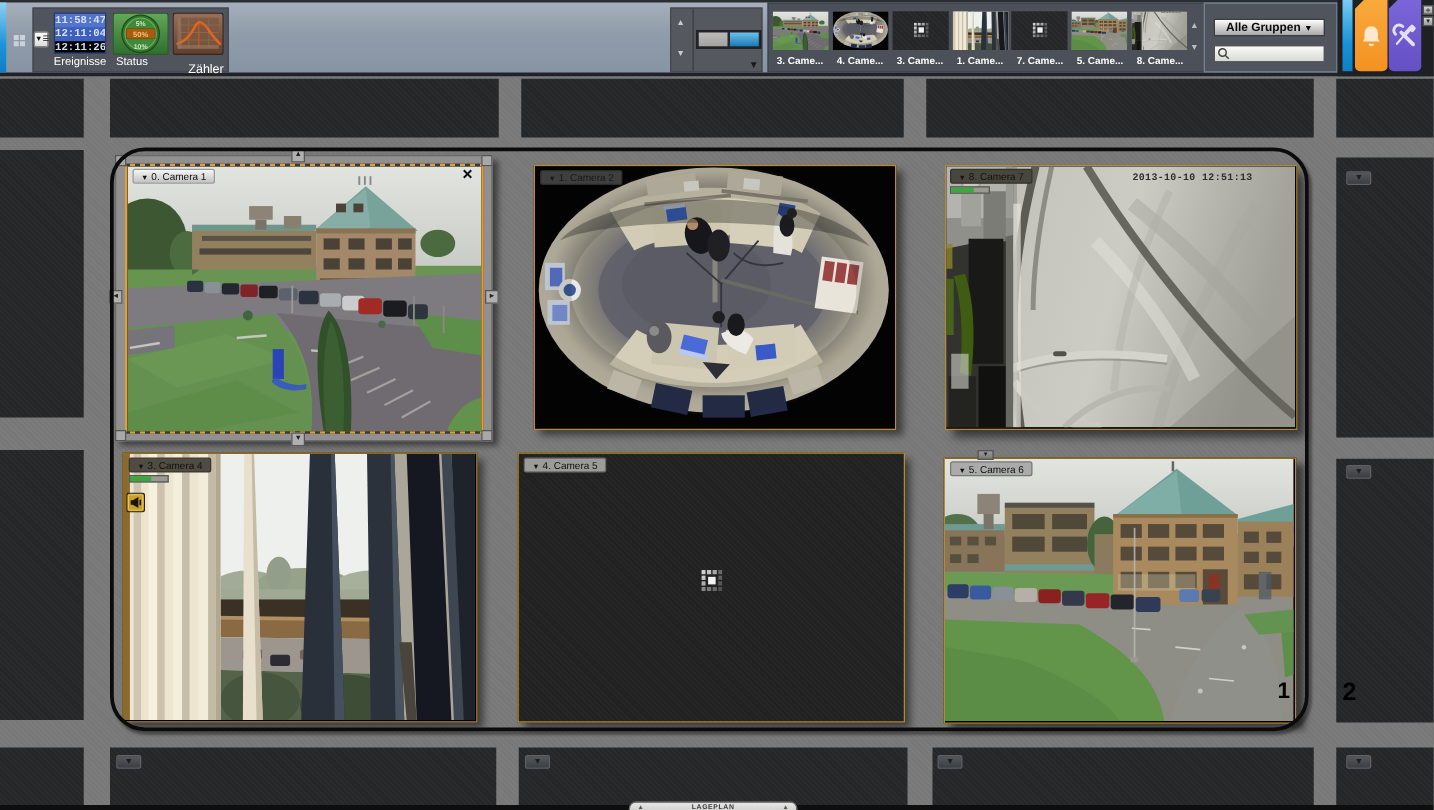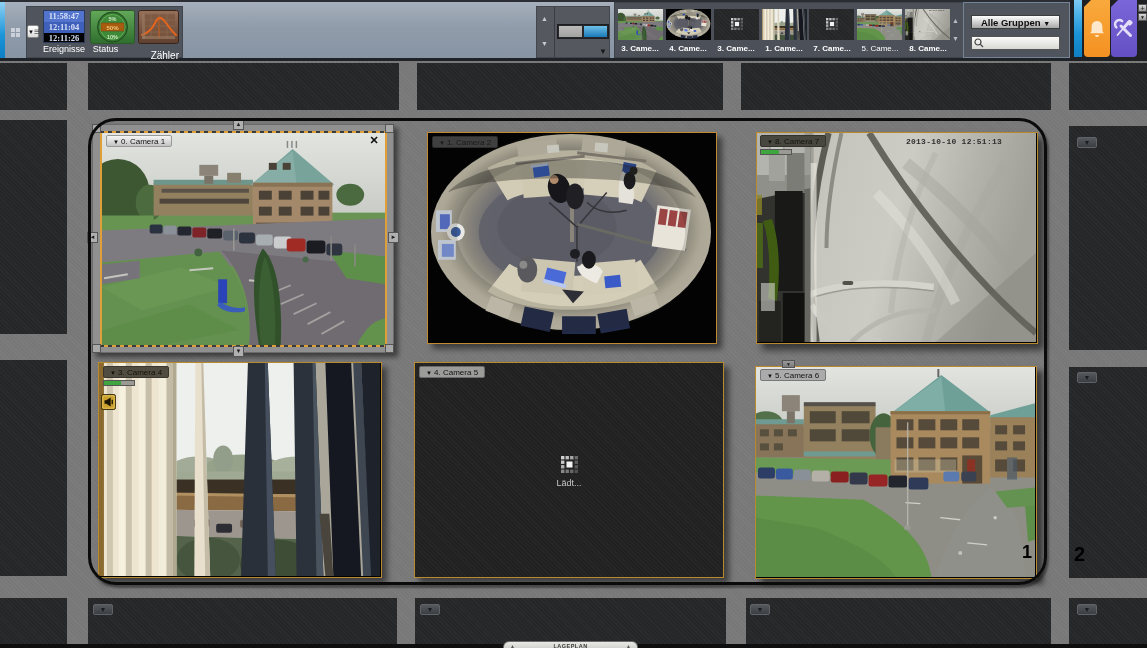--- a/index.html
+++ b/index.html
@@ -20,21 +20,21 @@
 
   <div class="abs" id="toolbar" style="left:0;top:0;width:1147px;height:61px;background:linear-gradient(#2a2d31,#1f2226);">
     <div class="abs" style="left:0;top:2px;width:1070px;height:56px;background:linear-gradient(#a6afbb,#909caa 45%,#8794a4);"></div>
     <div class="abs" style="left:0;top:2px;width:5px;height:56px;background:linear-gradient(#8ed0f2,#1a94da 60%,#0d7fc4);"></div>
 
     <div class="abs" style="left:11px;top:28px;width:4px;height:4px;background:#ccd1d9;box-shadow:5px 0 #ccd1d9,0 5px #ccd1d9,5px 5px #ccd1d9;"></div>
 
     <div class="abs" style="left:26px;top:6px;width:157px;height:52px;background:#50555d;border:1px solid #41454c;"></div>
     <div class="abs" style="left:27px;top:25px;width:12px;height:13px;background:linear-gradient(#fff,#dcdcdc);border:1px solid #888;border-radius:2px;font-size:6px;color:#111;line-height:13px;text-align:center;">▼☰</div>
 
-    <div class="abs" style="left:43px;top:10px;width:42px;height:33px;border:1px solid #2a3a5a;background:#3c5cb4;overflow:hidden;font-family:Liberation Serif, serif;font-size:8.5px;font-weight:bold;color:#d5e0f8;text-align:center;">
+    <div class="abs" style="left:43px;top:10px;width:42px;height:33px;border:1px solid #2a3a5a;background:#3c5cb4;overflow:hidden;font-family:Liberation Mono, monospace;font-size:8.5px;font-weight:bold;color:#d5e0f8;text-align:center;">
       <div style="height:11px;background:#5274cc;line-height:11px;">11:58:47</div>
       <div style="height:11px;background:#3f60ba;line-height:11px;">12:11:04</div>
       <div style="height:11px;background:#000000;line-height:11px;">12:11:26</div>
     </div>
     <div class="abs" style="left:34px;top:44px;width:60px;text-align:center;font-size:9px;color:#fff;">Ereignisse</div>
 
     <svg class="abs" style="left:90px;top:10px;" width="45" height="34" viewBox="0 0 45 34">
       <rect x="0.5" y="0.5" width="44" height="33" rx="2" fill="url(#ggrad)" stroke="#2c5a28"></rect>
       <circle cx="22.5" cy="17" r="15" fill="#357530" stroke="#1e4a1c"></circle>
       <circle cx="22.5" cy="17" r="12.5" fill="#3f8a39" stroke="#62b05a" stroke-width="1"></circle>
@@ -602,21 +602,20 @@
     <rect x="2" y="2" width="13" height="14" rx="1.5" fill="none" stroke="#e8cc6a" stroke-width="0.8"></rect>
     <polygon points="11,4 6,7 4,7 4,11 6,11 11,14" fill="#1a1404"></polygon>
     <rect x="12" y="6.5" width="1.5" height="5" fill="#1a1404"></rect>
   </svg>
 
   <div class="abs" style="left:414px;top:362px;width:310px;height:216px;border:1.5px solid #b8892e;background:#232323;box-shadow:5px 5px 6px rgba(0,0,0,0.5);z-index:10;">
     <div style="position:absolute;width:100%;height:100%;background-image:repeating-linear-gradient(45deg, rgba(255,255,255,0.02) 0 1px, rgba(0,0,0,0.05) 1px 3px);"></div>
     <svg class="abs" style="left:146px;top:93px;" width="17" height="17" viewBox="0 0 18 18">
         <use href="#scF"></use>
       </svg>
-    <div class="abs" style="left:0;top:115px;width:100%;text-align:center;font-size:9px;color:#c8c8c8;">Lädt...</div>
   </div>
   <div class="abs" style="z-index:12;left:419px;top:366px;width:66px;height:12px;background:#9b9b99;border:1px solid #6a6a68;border-radius:2px;font-size:8px;color:#111;line-height:11px;text-align:center;"><span style="font-size:6px;">▼</span> 4. Camera 5</div>
 
   <div class="abs" style="left:782px;top:360px;width:13px;height:8px;background:linear-gradient(#9a9a9a,#7a7a7a);border:1px solid #555;z-index:11;font-size:5px;line-height:6px;text-align:center;color:#222;">▼</div>
   <div class="abs" style="left:755px;top:366px;width:282px;height:213px;border:1.5px solid #b8892e;background:#000;box-shadow:6px 5px 6px rgba(0,0,0,0.55);z-index:10;">
     <svg width="279" height="210" viewBox="0 0 280 209" preserveAspectRatio="none">
         <use href="#scB"></use>
       </svg>
   </div>
   <div class="abs" style="z-index:12;left:760px;top:369px;width:66px;height:12px;background:#ababab;border:1px solid #777;border-radius:2px;font-size:8px;color:#111;line-height:11px;text-align:center;"><span style="font-size:6px;">▼</span> 5. Camera 6</div>
@@ -644,16 +643,16 @@
         <use href="#scB"></use>
       </svg></div>
   <div class="abs" style="left:905px;top:9px;width:45px;height:31px;overflow:hidden;z-index:5;"><svg width="45" height="31" viewBox="0 0 281 209" preserveAspectRatio="none">
         <use href="#scD"></use>
       </svg></div>
   <div class="abs" style="left:612px;top:44px;width:56px;text-align:center;font-size:8px;font-weight:bold;color:#fff;z-index:5;">3. Came...</div>
   <div class="abs" style="left:660px;top:44px;width:56px;text-align:center;font-size:8px;font-weight:bold;color:#fff;z-index:5;">4. Came...</div>
   <div class="abs" style="left:708px;top:44px;width:56px;text-align:center;font-size:8px;font-weight:bold;color:#fff;z-index:5;">3. Came...</div>
   <div class="abs" style="left:756px;top:44px;width:56px;text-align:center;font-size:8px;font-weight:bold;color:#fff;z-index:5;">1. Came...</div>
   <div class="abs" style="left:804px;top:44px;width:56px;text-align:center;font-size:8px;font-weight:bold;color:#fff;z-index:5;">7. Came...</div>
-  <div class="abs" style="left:852px;top:44px;width:56px;text-align:center;font-size:8px;font-weight:normal;color:#fff;z-index:5;">5. Came...</div>
+  <div class="abs" style="left:852px;top:44px;width:56px;text-align:center;font-size:8px;font-weight:bold;color:#fff;z-index:5;">5. Came...</div>
   <div class="abs" style="left:900px;top:44px;width:56px;text-align:center;font-size:8px;font-weight:bold;color:#fff;z-index:5;">8. Came...</div>
 
 </div>
 
 </body></html>

